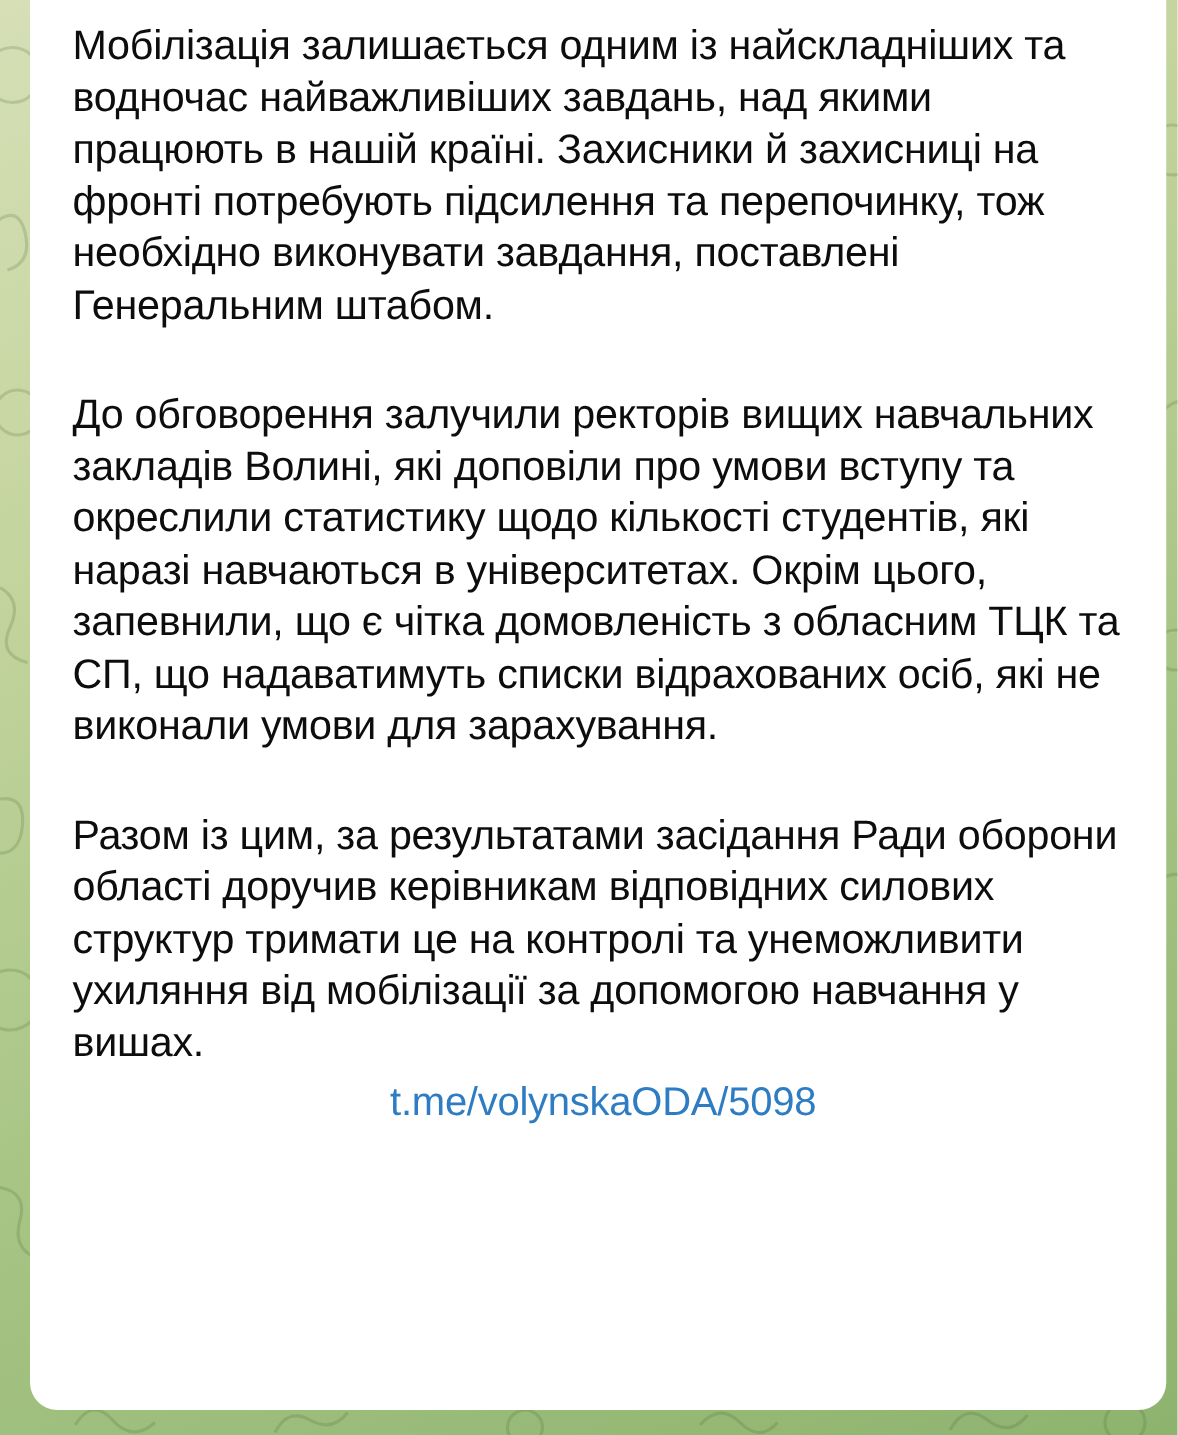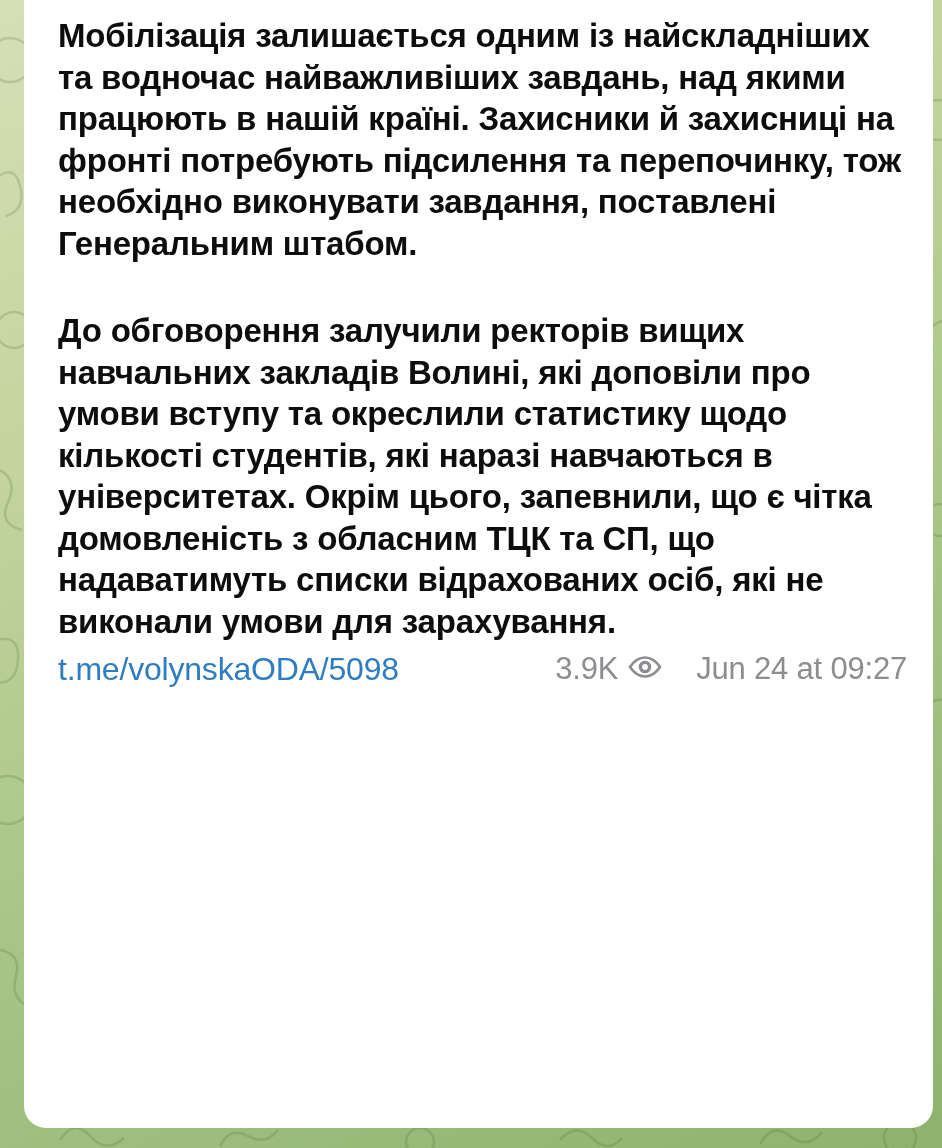--- a/index.html
+++ b/index.html
@@ -13,27 +13,27 @@
     position:absolute;left:24px;top:-34px;width:909px;height:1162px;
     background:#ffffff;border-radius:22px;
     box-sizing:border-box;
     padding:49px 26px 26px 34px;
   }
   .msg-text p{
     margin:0 0 46px 0;
     font-size:33px;line-height:41.5px;letter-spacing:-0.2px;
     color:#0d0d0d;
     max-width:852px;
-    font-weight:bold;
   }
   .msg-text p:last-child{margin-bottom:0;}
   .footer{
     display:flex;align-items:center;
     margin-top:10px;
     max-width:852px;
+    flex-direction:column;
   }
   .post-link{
     font-size:32px;line-height:34px;color:#2e7dc2;text-decoration:none;
     letter-spacing:-0.2px;
   }
   .meta{
     margin-left:auto;display:flex;align-items:center;
     color:#8c8d90;font-size:31px;line-height:34px;letter-spacing:-0.2px;
   }
   .views{display:flex;align-items:center;}
@@ -60,31 +60,20 @@
   <circle cx="420" cy="1142" r="14"></circle>
   <path d="M560 1140 q 16 -18 32 -2 q 16 16 30 0"></path>
   <path d="M760 1144 q 12 -22 30 -8 q 18 14 32 -4"></path>
   <circle cx="900" cy="1138" r="16"></circle>
 </svg>
 
 <div class="bubble">
   <div class="msg-text">
     <p>Мобілізація залишається одним із найскладніших та водночас найважливіших завдань, над якими працюють в нашій країні. Захисники й захисниці на фронті потребують підсилення та перепочинку, тож необхідно виконувати завдання, поставлені Генеральним штабом.</p>
     <p>До обговорення залучили ректорів вищих навчальних закладів Волині, які доповіли про умови вступу та окреслили статистику щодо кількості студентів, які наразі навчаються в університетах. Окрім цього, запевнили, що є чітка домовленість з обласним ТЦК та СП, що надаватимуть списки відрахованих осіб, які не виконали умови для зарахування.</p>
+    <p>Разом із цим, за результатами засідання Ради оборони області доручив керівникам відповідних силових структур тримати це на контролі та унеможливити ухиляння від мобілізації за допомогою навчання у вишах.</p>
   </div>
 
   <div class="footer">
     <a class="post-link" href="#">t.me/volynskaODA/5098</a>
 
-    <div class="meta">
-      <span class="views">
-        <span>3.9K</span>
-        <span class="eye">
-          <svg width="34" height="24" viewBox="0 0 34 24" fill="none">
-            <path d="M2 12 C 7 4.5, 13 2.5, 17 2.5 C 21 2.5, 27 4.5, 32 12 C 27 19.5, 21 21.5, 17 21.5 C 13 21.5, 7 19.5, 2 12 Z" stroke="#8c8d90" stroke-width="2.6"></path>
-            <circle cx="17" cy="12" r="4.6" stroke="#8c8d90" stroke-width="3.4"></circle>
-          </svg>
-        </span>
-      </span>
-      <span class="timestamp">Jun 24 at 09:27</span>
-    </div>
   </div>
 </div>
 
 </body></html>

